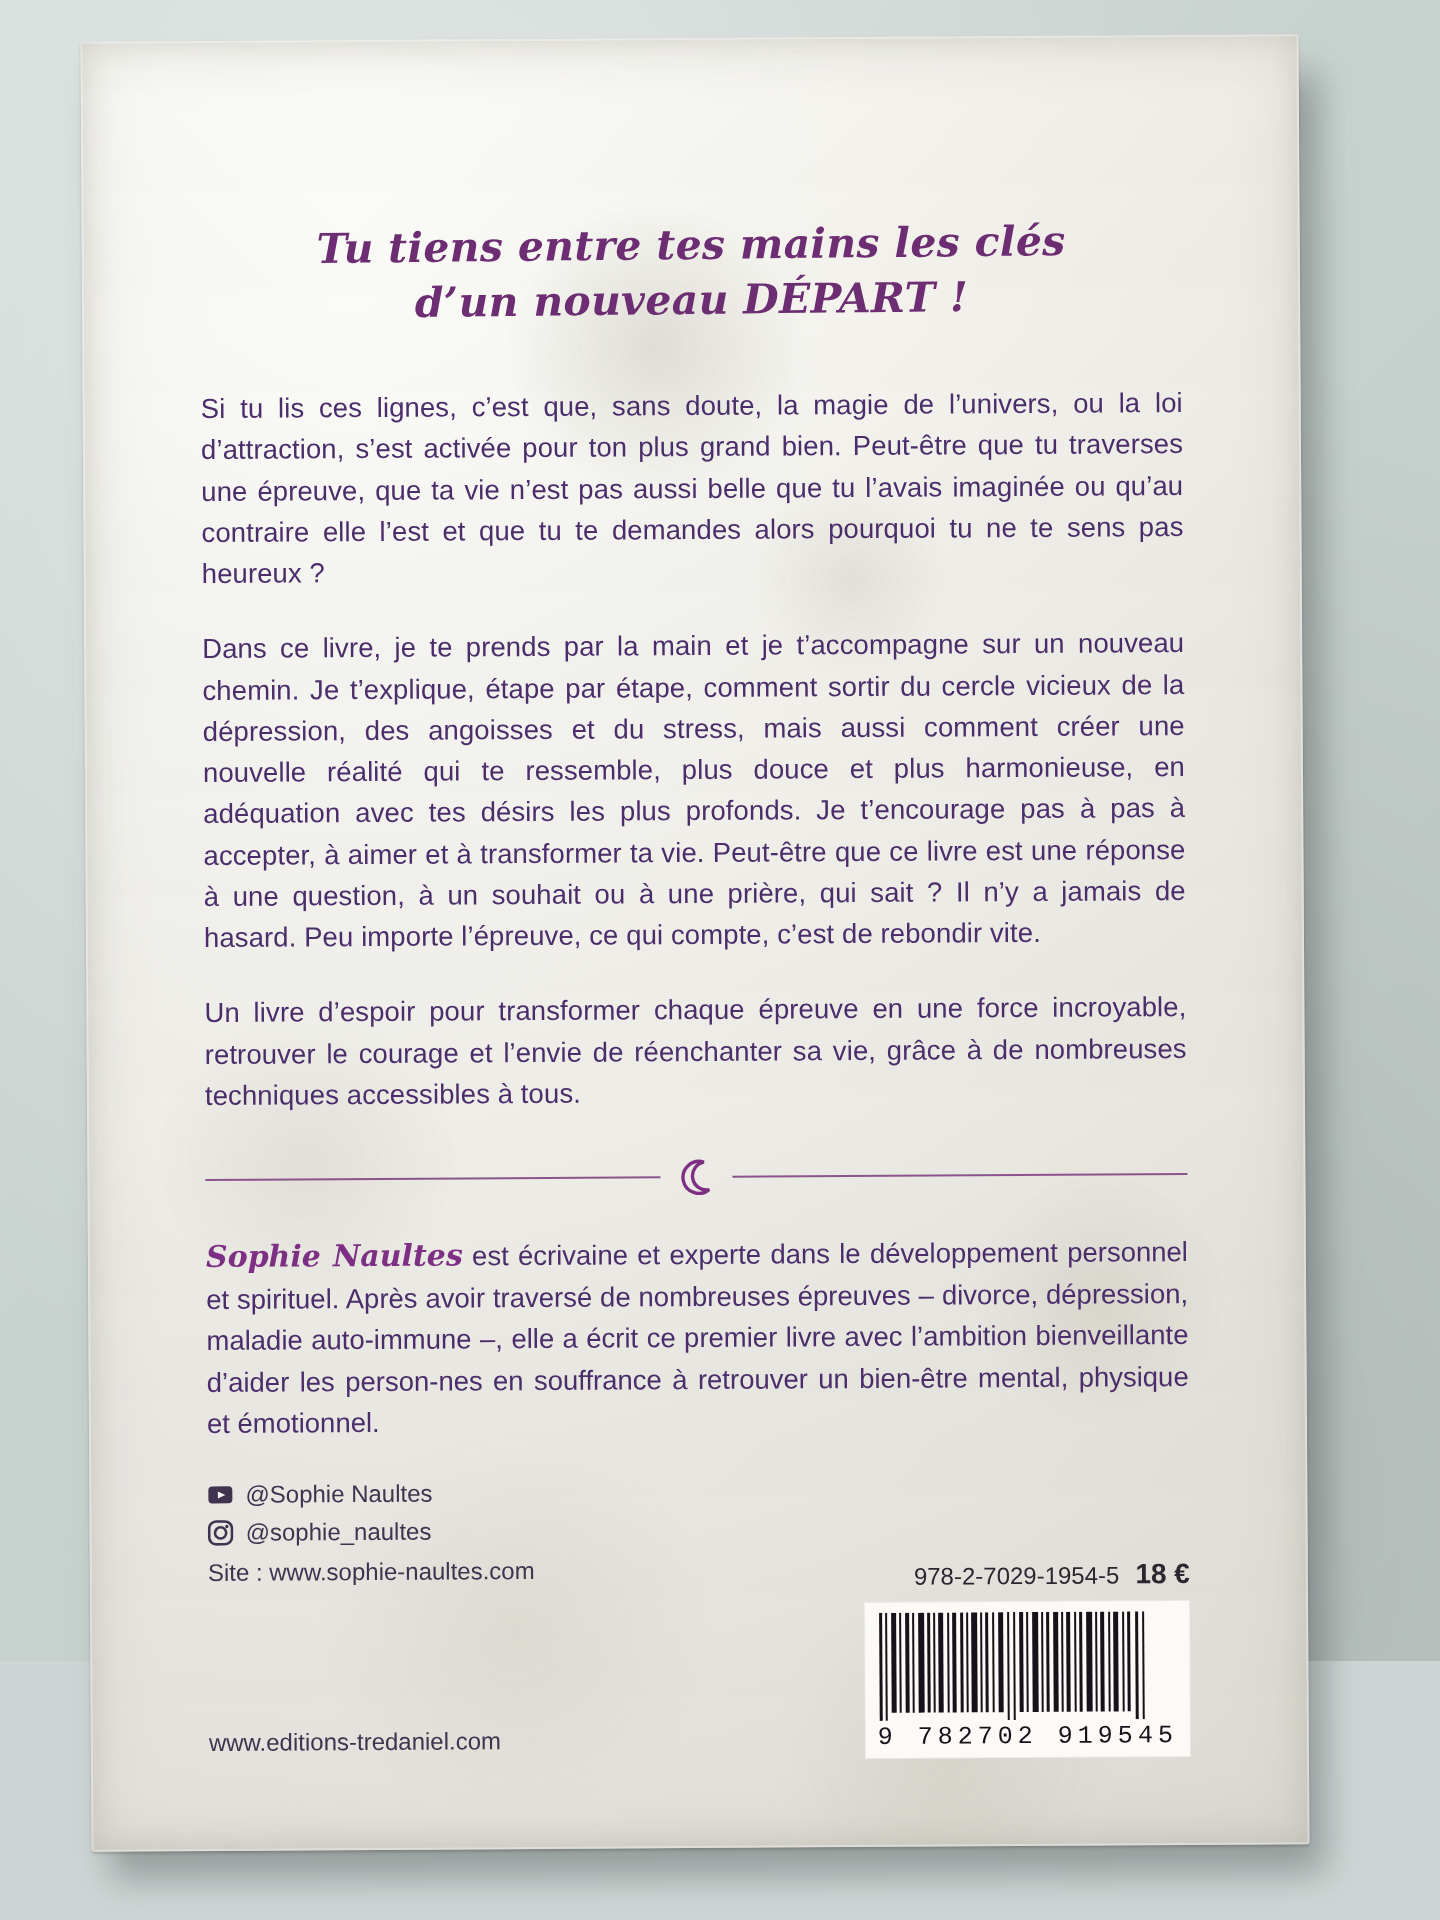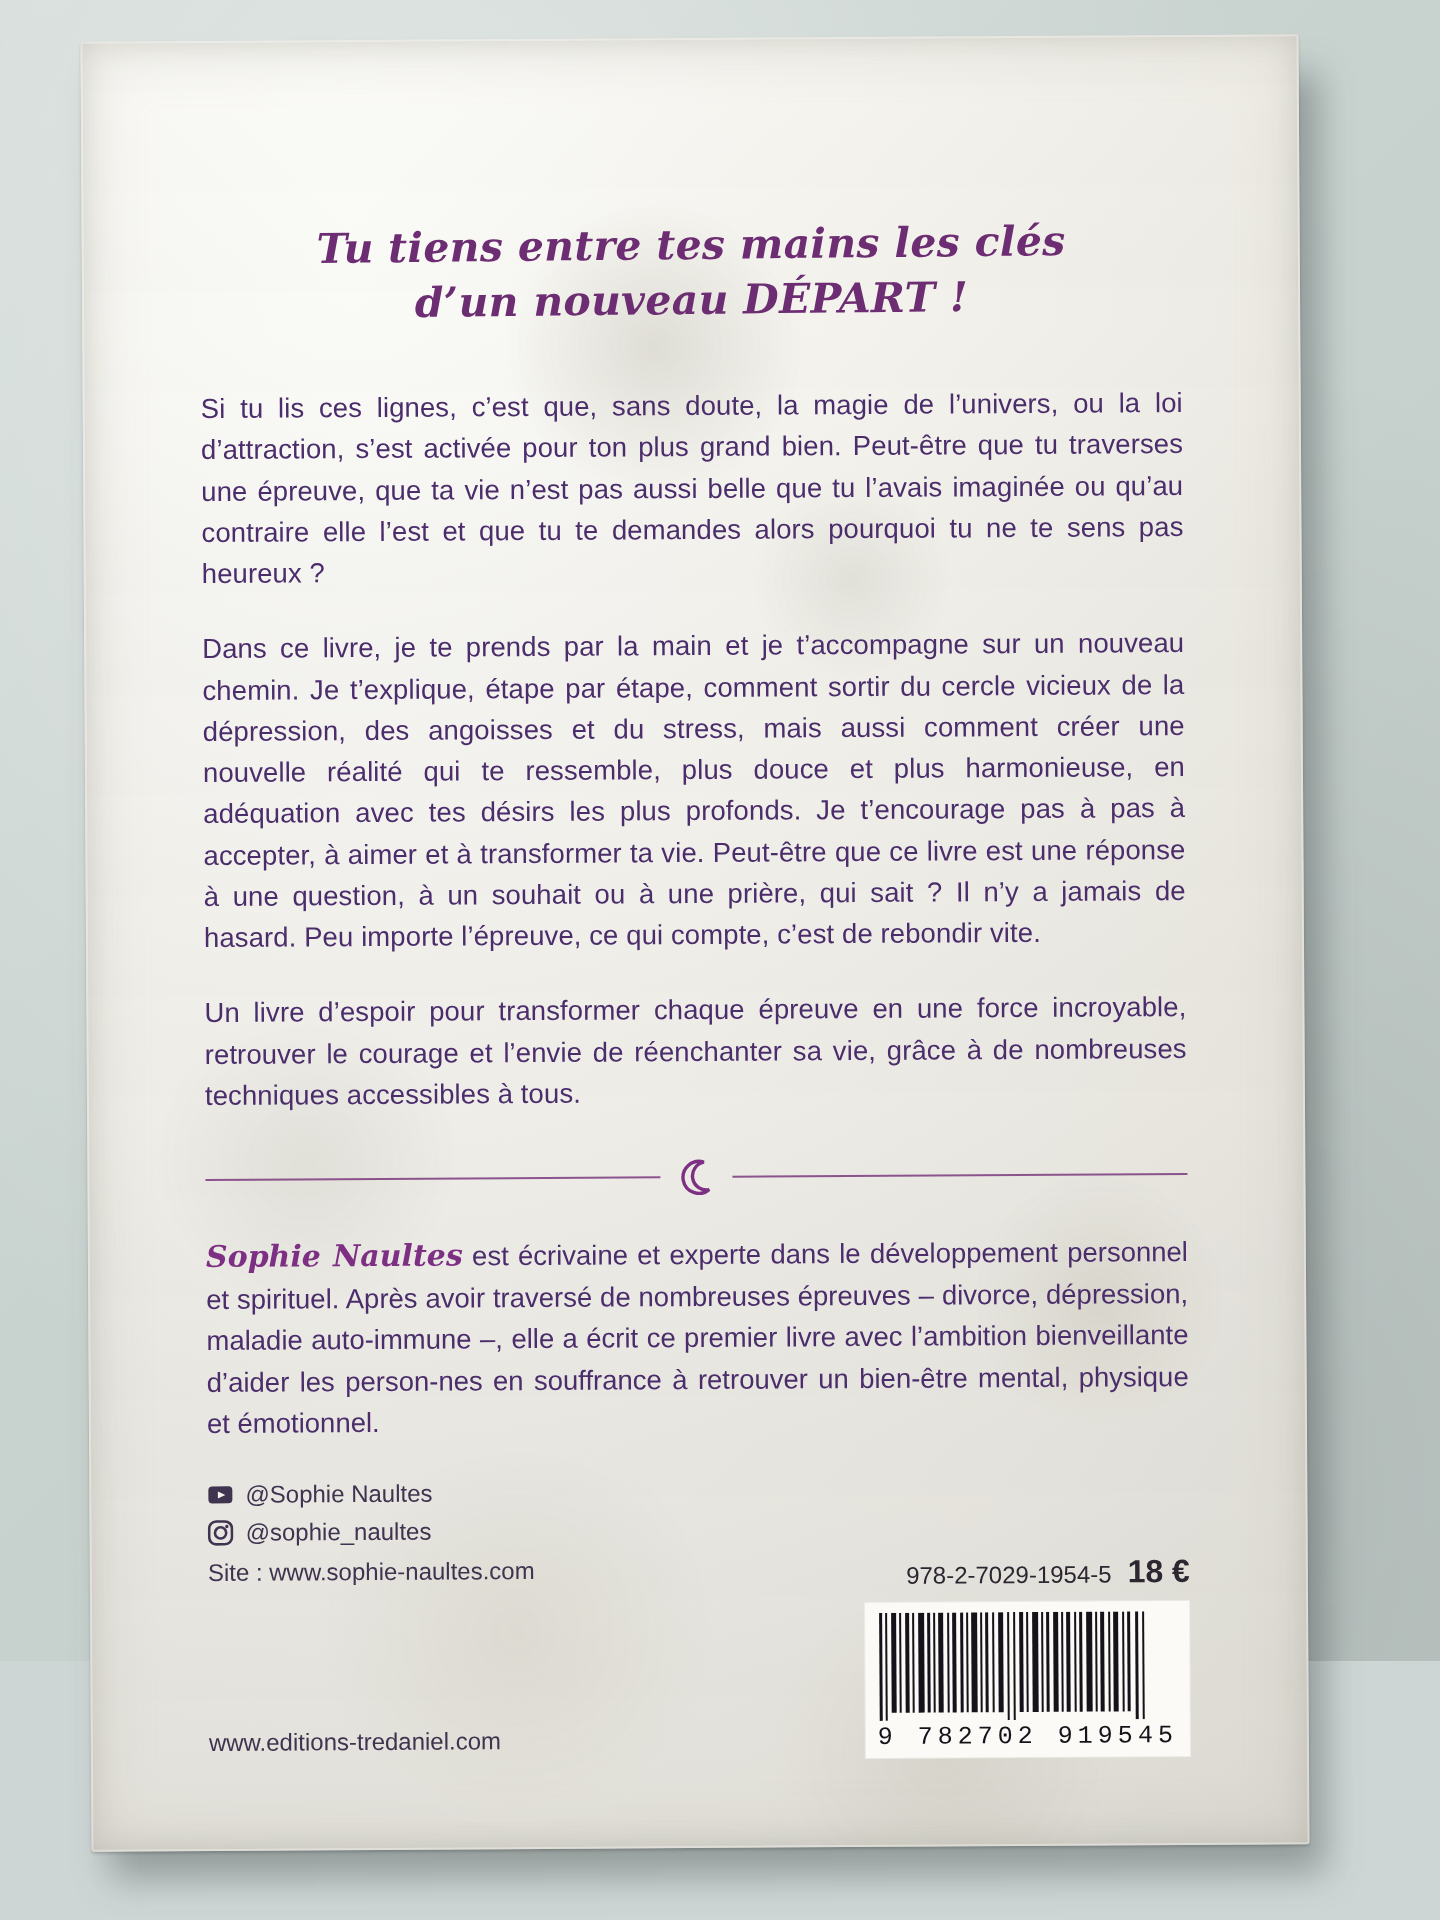--- a/index.html
+++ b/index.html
@@ -201,21 +201,21 @@
   #isbn-line {
     display: flex;
     align-items: baseline;
     justify-content: flex-end;
     gap: 16px;
     margin-bottom: 10px;
     color: #2c2630;
     font-family: "Liberation Sans", sans-serif;
   }
   #isbn-text { font-size: 24px; }
-  #price-text { font-size: 32px; font-weight: 700; }
+  #price-text { font-size: 28px; font-weight: 700; }
   #barcode {
     background: #fbfaf6;
     padding: 10px 12px 6px 12px;
     border: 1px solid rgba(0,0,0,0.06);
   }
   #barcode-bars {
     display: block;
     width: 272px;
     height: 108px;
   }

